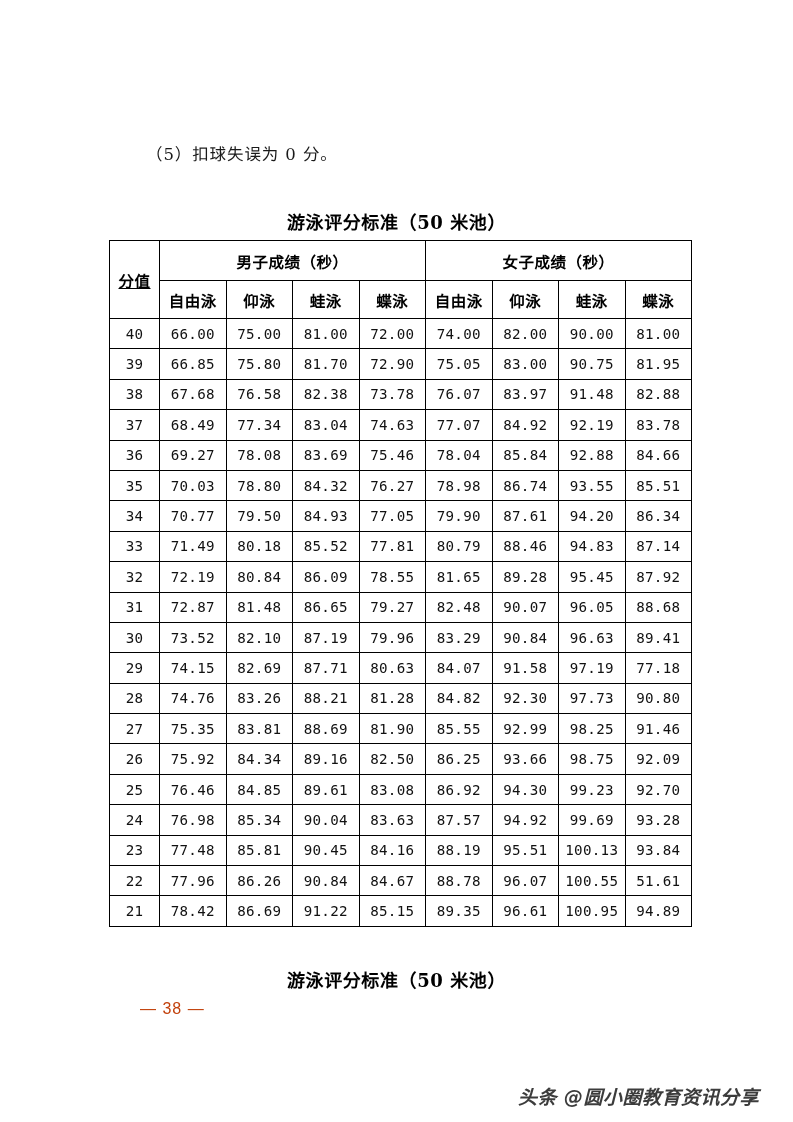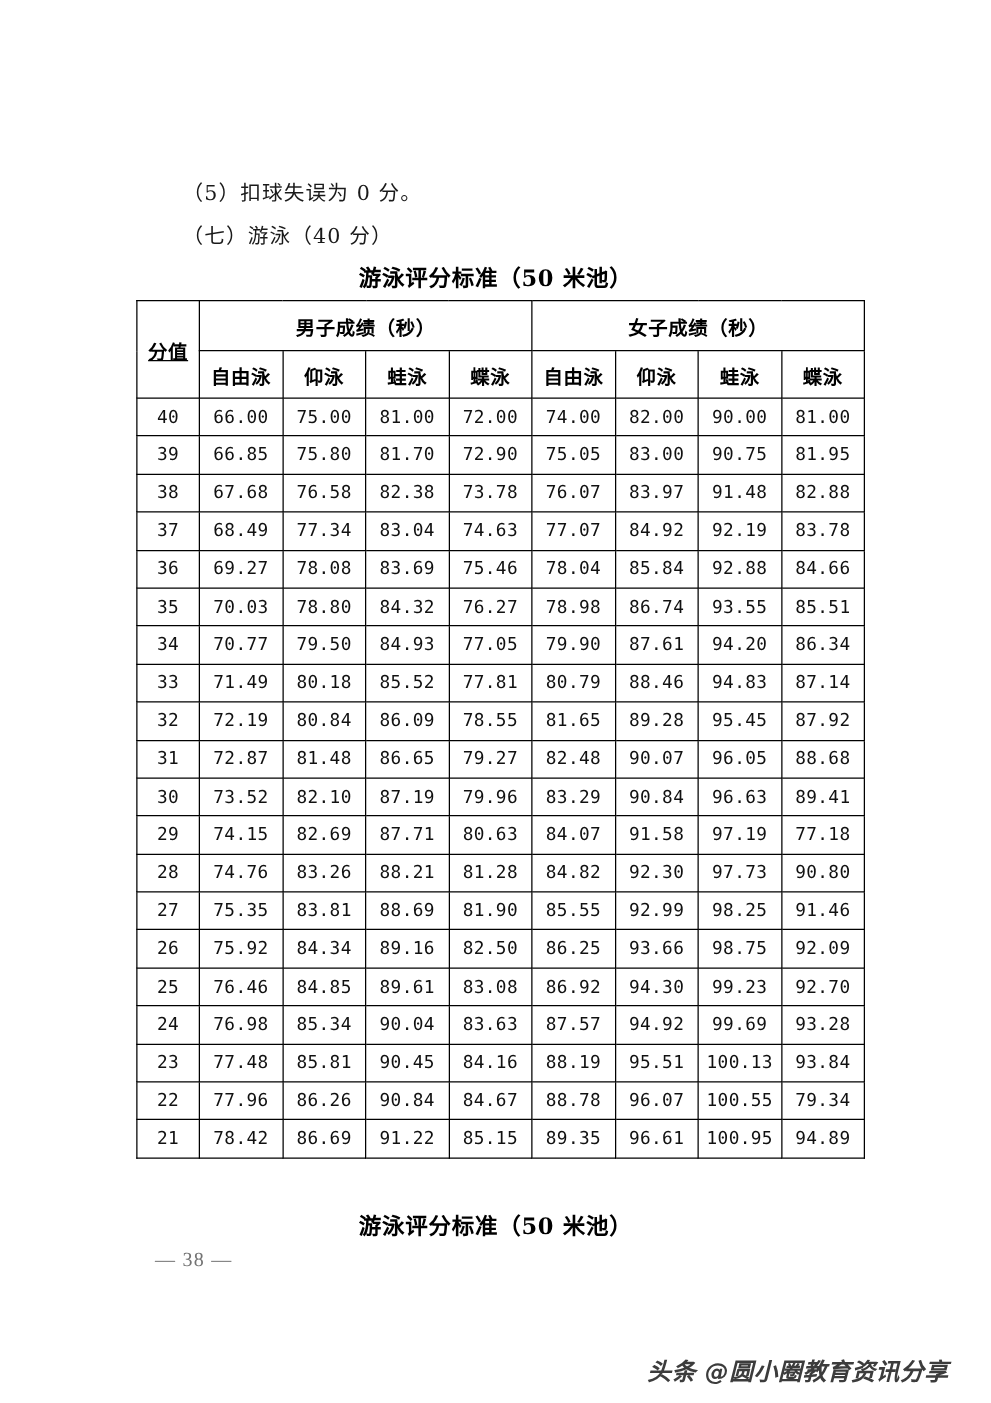--- a/index.html
+++ b/index.html
@@ -109,26 +109,26 @@
   
   .sep-left { border-left-width: 1.6px !important; }
 
   
   col.w-score { width: 50px; }
   col.w-ev    { width: 66.5px; }
 
   
   .page-number {
     position: absolute;
-    left: 124px;
+    left: 140px;
     top: 1000px;
-    font-family: Liberation Serif, serif;
+    font-family: Liberation Sans, sans-serif;
     font-size: 16px;
     letter-spacing: 1px;
-    color: #737373;
+    color: #c2410c;
   }
 
   
   .watermark {
     position: absolute;
     right: 34px;
     top: 1082px;
     font-family: "DejaVu Sans", "Liberation Sans", sans-serif;
     font-size: 19px;
     font-weight: bold;
@@ -139,21 +139,20 @@
     margin-left: 20px;
   }
 </style>
 </head>
 <body>
 
 <div class="page">
 
   <div class="para-block">
     <div class="para">（5）扣球失误为 0 分。</div>
-    <div class="para">（七）游泳（40 分）</div>
   </div>
 
   <div class="table-caption">游泳评分标准（50 米池）</div>
 
   <div class="table-wrap">
     <table class="score-table">
       <colgroup>
         <col class="w-score">
         <col class="w-ev">
           <col class="w-ev">
@@ -382,21 +381,21 @@
           </tr>
           <tr>
             <td class="c-score">22</td>
             <td>77.96</td>
             <td>86.26</td>
             <td>90.84</td>
             <td>84.67</td>
             <td class="sep-left">88.78</td>
             <td>96.07</td>
             <td>100.55</td>
-            <td>79.34</td>
+            <td>51.61</td>
           </tr>
           <tr>
             <td class="c-score">21</td>
             <td>78.42</td>
             <td>86.69</td>
             <td>91.22</td>
             <td>85.15</td>
             <td class="sep-left">89.35</td>
             <td>96.61</td>
             <td>100.95</td>

